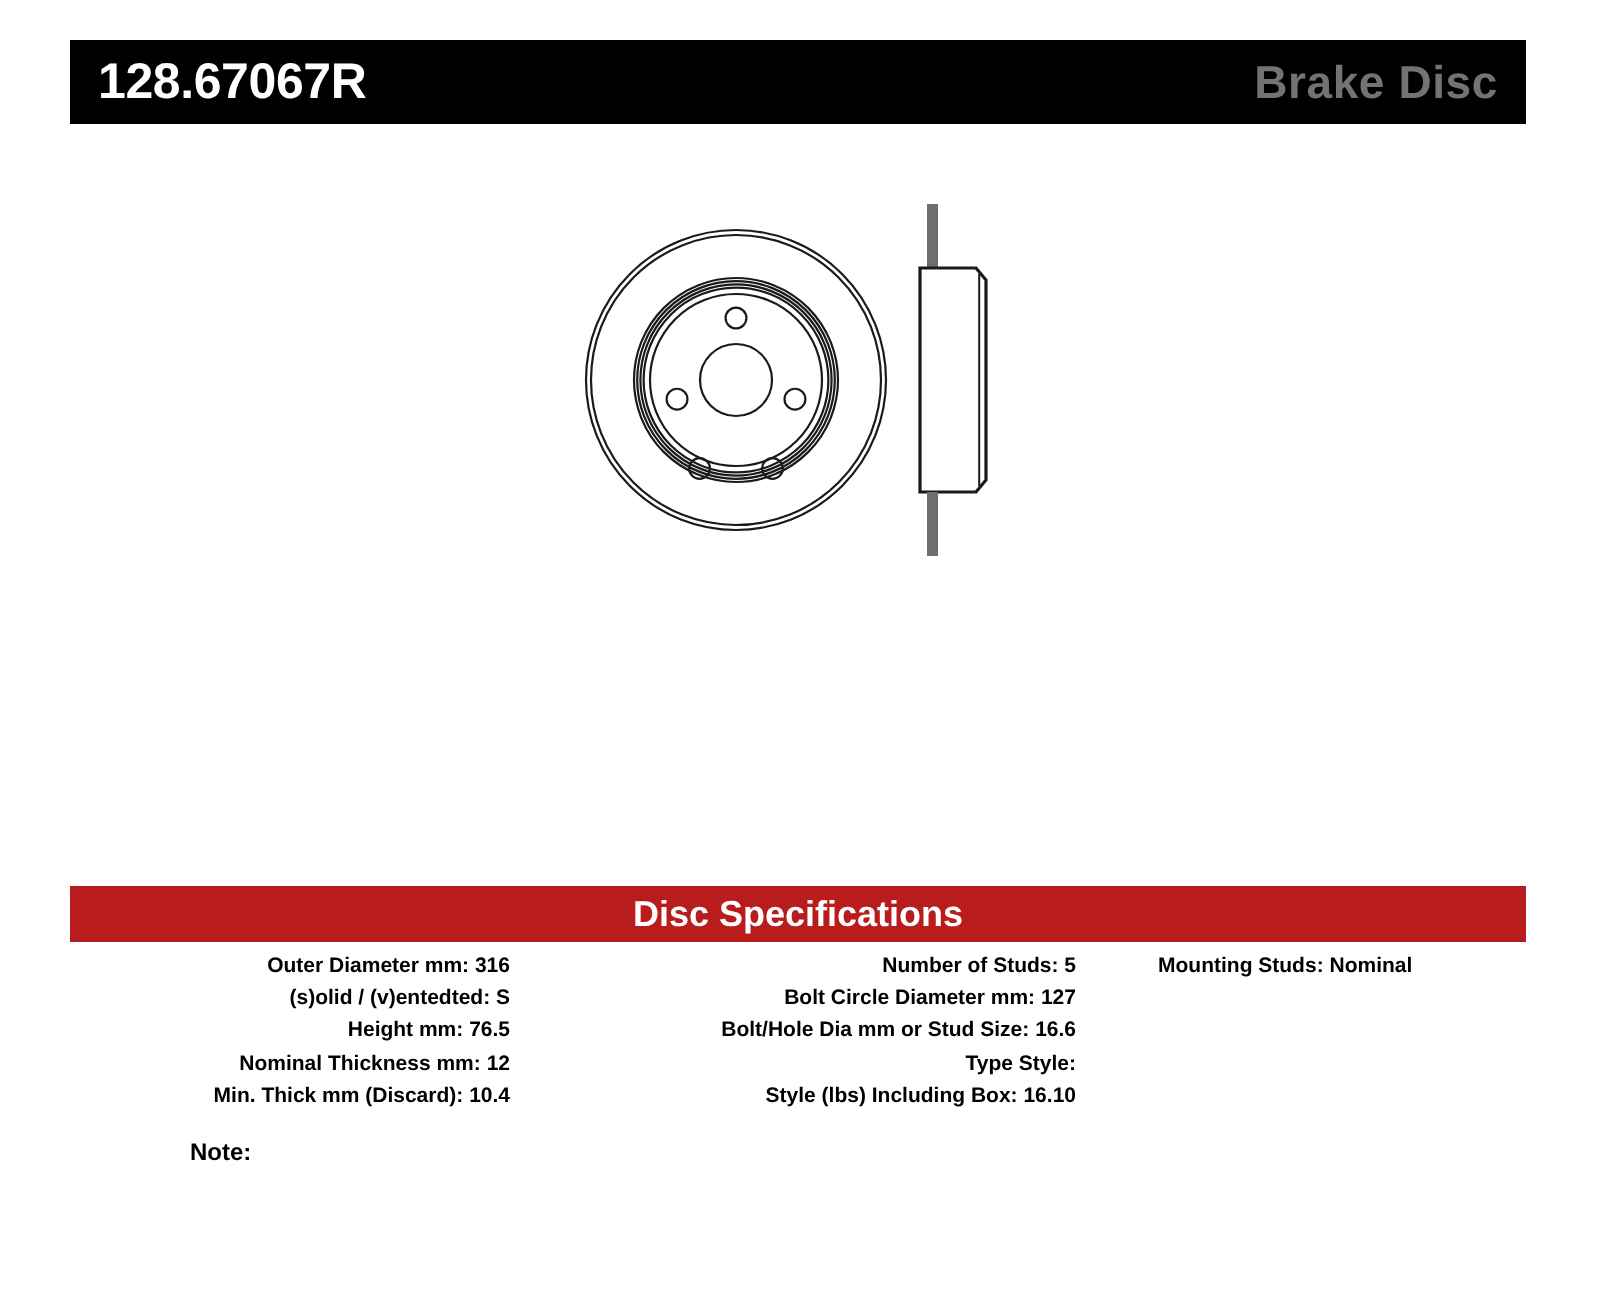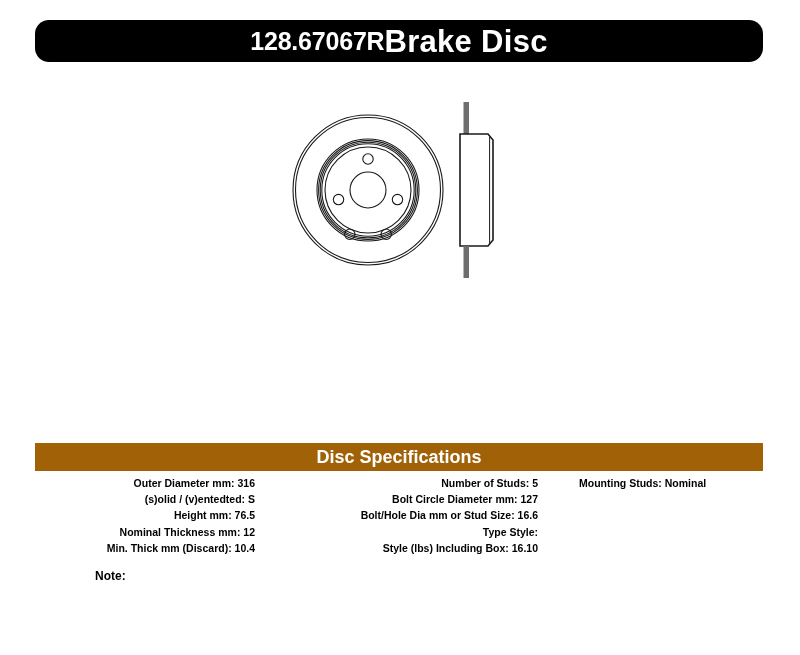--- a/index.html
+++ b/index.html
@@ -27,35 +27,34 @@
   
   .title-bar {
     position: absolute;
     left: 35px;
     top: 20px;
     width: 728px;
     height: 42px;
     background: #000000;
     display: flex;
     align-items: center;
-    justify-content: center;
+    justify-content: space-between;
     padding: 0 14px;
     box-sizing: border-box;
-    border-radius: 14px;
   }
   .title-bar .part-number {
     color: #ffffff;
     font-size: 25px;
     font-weight: bold;
     letter-spacing: -0.2px;
     line-height: 1;
   }
   .title-bar .product-type {
-    color: #ffffff;
-    font-size: 31px;
+    color: #737373;
+    font-size: 23px;
     font-weight: bold;
     letter-spacing: 0.3px;
     line-height: 1;
   }
 
   
   .drawing {
     position: absolute;
     left: 260px;
     top: 90px;
@@ -66,21 +65,21 @@
     display: block;
   }
 
   
   .spec-bar {
     position: absolute;
     left: 35px;
     top: 443px;
     width: 728px;
     height: 28px;
-    background: #a16207;
+    background: #b91c1c;
     display: flex;
     align-items: center;
     justify-content: center;
     box-sizing: border-box;
   }
   .spec-bar .spec-title {
     color: #ffffff;
     font-size: 18px;
     font-weight: bold;
     line-height: 1;

